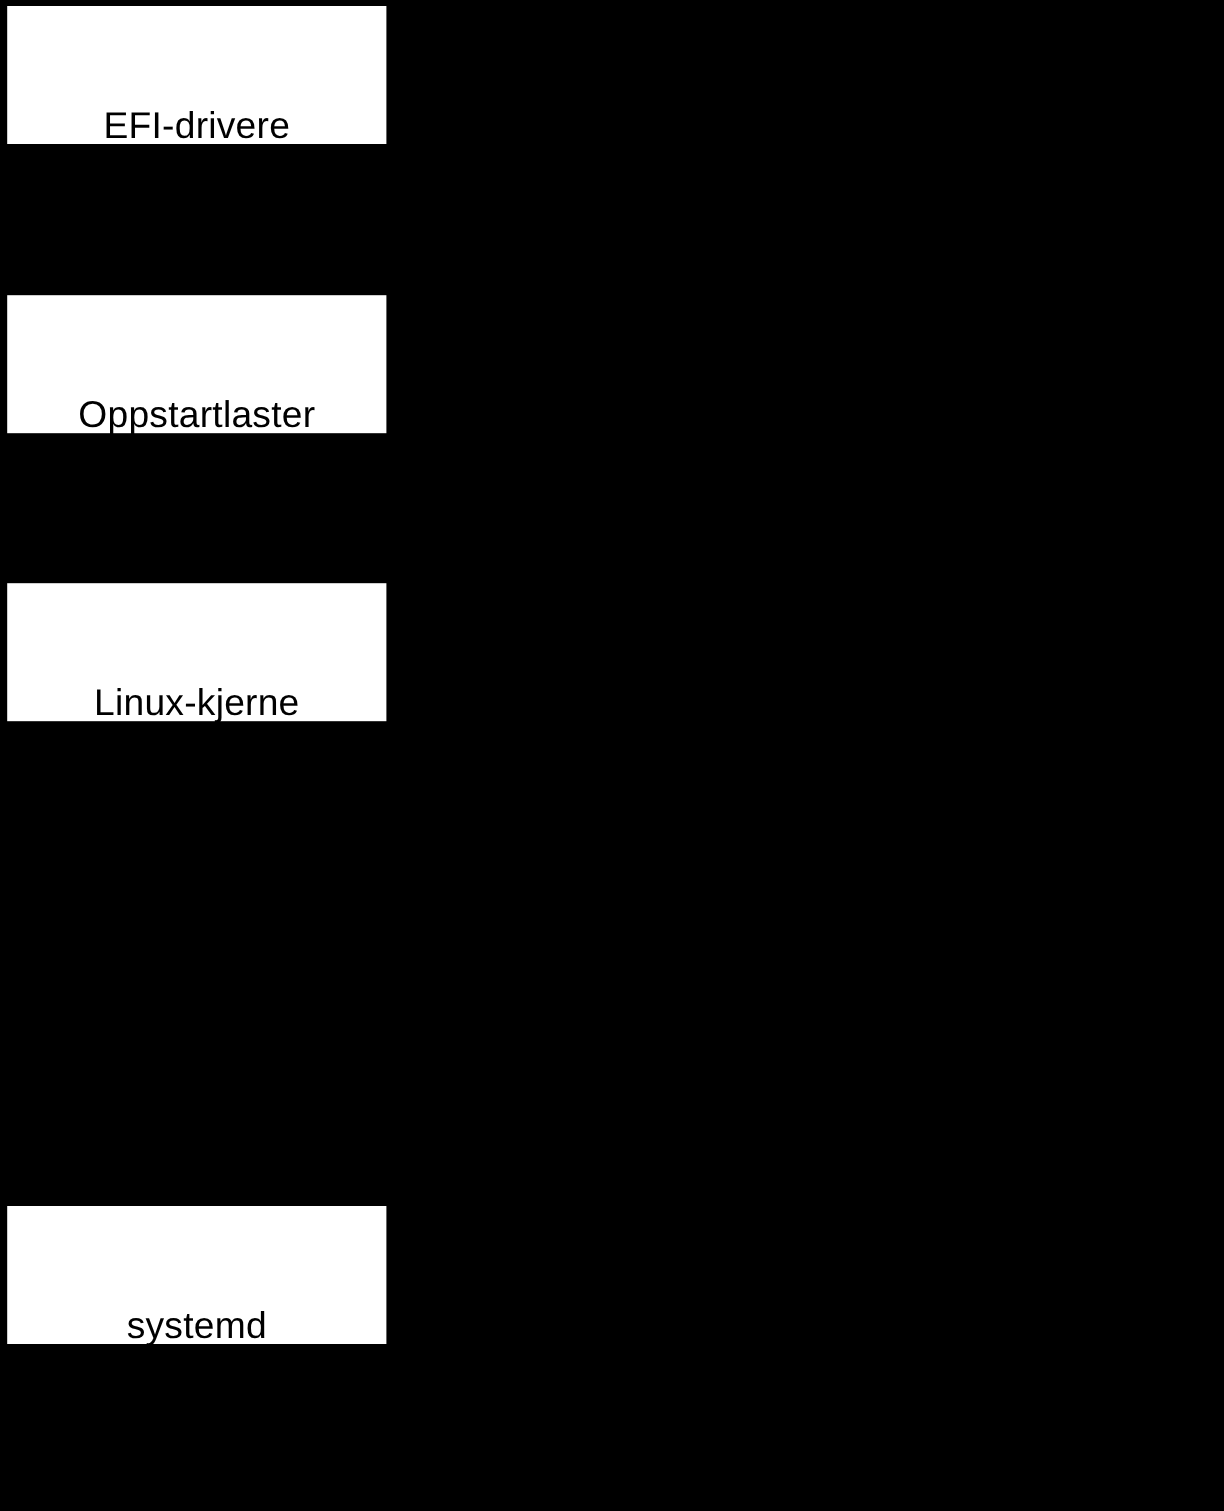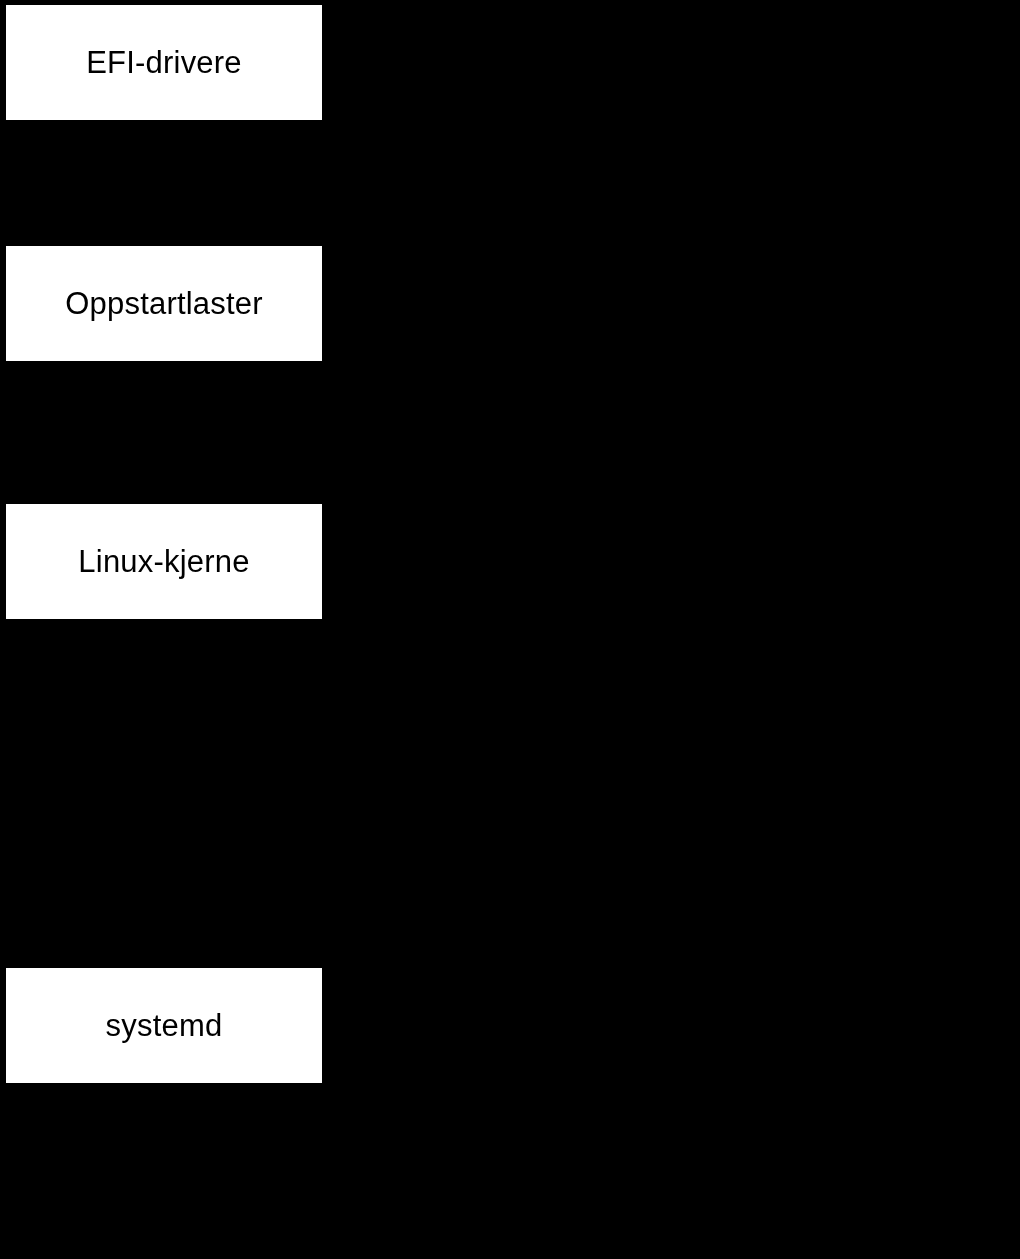--- a/index.html
+++ b/index.html
@@ -25,33 +25,33 @@
     background: var(--bg);
   }
   .node {
     position: absolute;
     left: 6px;
     width: 316px;
     height: 115px;
     background: var(--node-fill);
     color: var(--node-text);
     display: flex;
-    align-items: center;
+    align-items: flex-end;
     justify-content: center;
     font-size: 31px;
     line-height: 1;
     letter-spacing: 0.2px;
     text-align: center;
     box-sizing: border-box;
   }
   .node-1 { top: 5px; }
   .node-2 { top: 246px; }
-  .node-3 { top: 504px; }
+  .node-3 { top: 486px; }
   .node-4 { top: 726px; }
-  .node-5 { top: 968px; }
+  .node-5 { top: 1005px; }
 </style>
 </head>
 <body>
 
 <div class="diagram">
   <div class="node node-1">
     <span>EFI-drivere</span>
   </div>
   <div class="node node-2">
     <span>Oppstartlaster</span>

